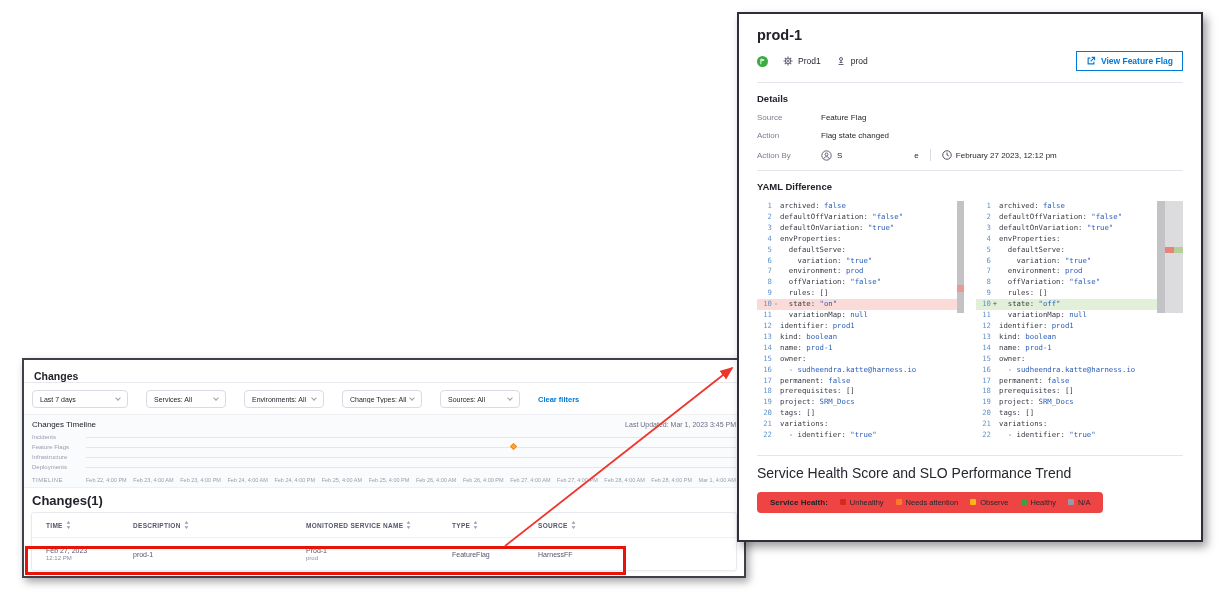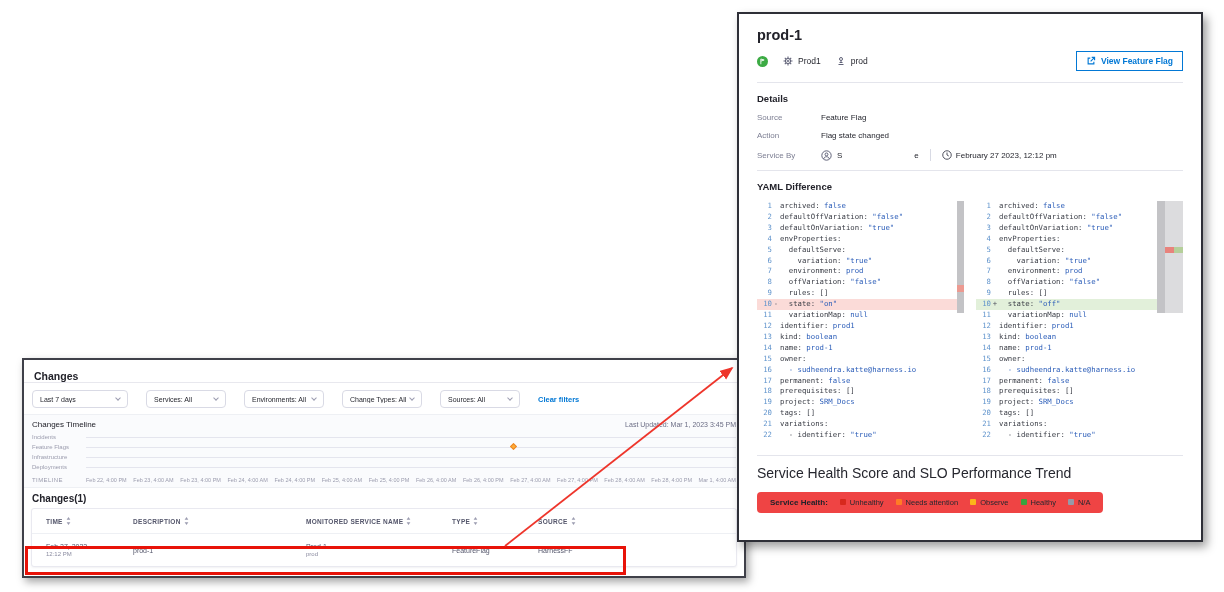--- a/index.html
+++ b/index.html
@@ -29,21 +29,21 @@
   .tl-updated { font-size:7px; color:#6b6d85; }
   .tl-row { display:flex; align-items:center; height:10px; position:relative; }
   .tl-label { width:54px; font-size:6px; color:#9b9cae; white-space:nowrap; flex:none; }
   .tl-line { flex:1; border-top:1px solid #e4e5ee; }
   .diamond { position:absolute; left:68%; top:2px; width:5px; height:5px; transform:rotate(45deg);
     background:#fcae38; border:1px solid #ef8625; cursor:pointer; }
   .tl-axis { display:flex; align-items:center; margin-top:5px; }
   .tl-axis-label { width:54px; font-size:6px; color:#9b9cae; letter-spacing:.4px; flex:none; }
   .tl-ticks { flex:1; display:flex; justify-content:space-between; font-size:5.5px; color:#9b9cae; white-space:nowrap; }
 
-  .lp-count { font-size:10px; font-weight:bold; color:#22222a; padding:5px 8px 4px; }
+  .lp-count { font-size:13px; font-weight:bold; color:#22222a; padding:5px 8px 4px; }
   .lp-card { margin:0 7px; border:1px solid #e9e9f0; border-radius:3px; background:#fff; box-shadow:0 1px 2px rgba(40,41,61,.06); }
   .tbl-head { display:grid; grid-template-columns:87px 173px 146px 86px 1fr; padding-left:14px; height:25px;
     align-items:center; border-bottom:1px solid #eef0f4; }
   .th { display:flex; gap:3px; align-items:center; font-size:6.5px; font-weight:bold; color:#54566b; letter-spacing:.3px; cursor:pointer; }
   .tbl-row { display:grid; grid-template-columns:87px 173px 146px 86px 1fr; padding-left:14px; height:32px;
     align-items:center; font-size:7px; color:#54566b; cursor:pointer; }
   .cell .sub { font-size:6px; color:#8a8ba0; margin-top:1px; }
   .red-box { position:absolute; left:1px; top:186px; width:601px; height:29px; border:3px solid #e81309; z-index:6; }
 
   
@@ -289,21 +289,21 @@
     <div class="h3">Details</div>
     <div class="drow">
       <span class="dlabel">Source</span>
       <span class="dval">Feature Flag</span>
     </div>
     <div class="drow">
       <span class="dlabel">Action</span>
       <span class="dval">Flag state changed</span>
     </div>
     <div class="drow">
-      <span class="dlabel">Service By</span>
+      <span class="dlabel">Action By</span>
       <svg class="ub-icon" viewBox="0 0 20 20" fill="none" stroke="#5f6177" stroke-width="1.8">
         <circle cx="10" cy="10" r="8.5"></circle>
         <circle cx="10" cy="8" r="2.6"></circle>
         <path d="M4.8 16.2c1-3 2.8-4 5.2-4s4.2 1 5.2 4"></path>
       </svg>
       <span class="dval">S</span>
       <span class="ub-gap"></span>
       <span class="dval">e</span>
       <span class="vdiv"></span>
       <svg class="clock-icon" viewBox="0 0 20 20" fill="none" stroke="#40424f" stroke-width="1.8">

